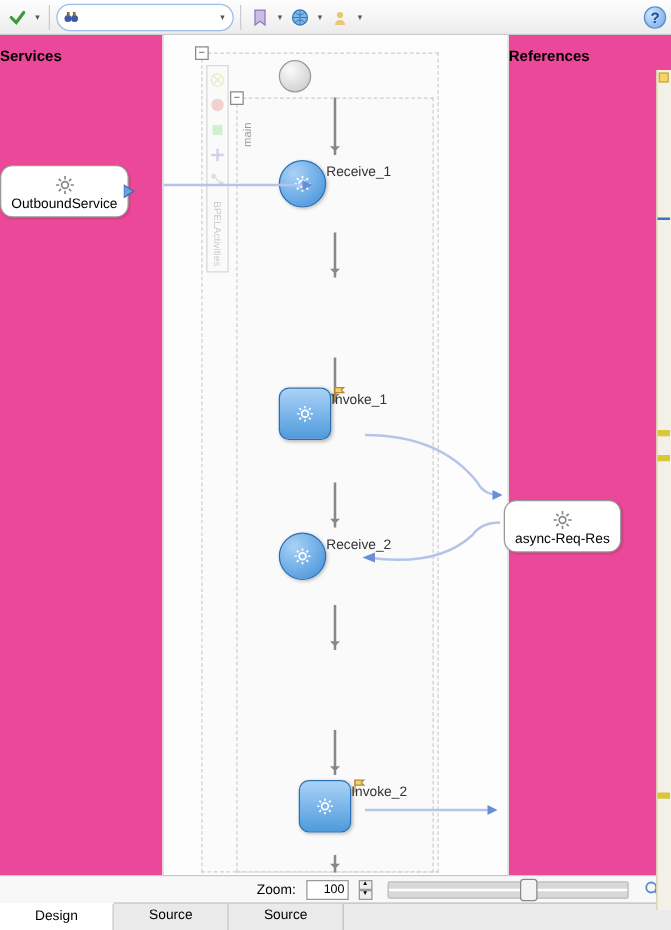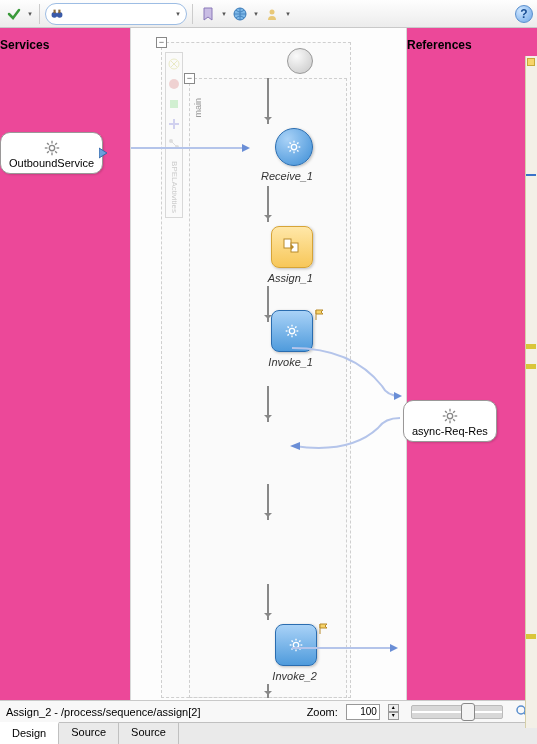--- a/index.html
+++ b/index.html
@@ -102,23 +102,22 @@
   }
   .main-label {
     position:absolute;
     left:62px; top:70px;
     writing-mode:sideways-lr;
     font-size:9px;
     color:#999;
   }
   .node {
     position:absolute;
-    display:flex;flex-direction:column;align-items:flex-end;
+    display:flex;align-items:flex-start;
     width:90px;
-    font-style:italic;
   }
   .node-label { margin-top:4px; font-size:11px; color:#333; }
   .start-circle {
     width:26px;height:26px;border-radius:50%;
     background:radial-gradient(circle at 35% 30%,#fafafa,#c6c6c6);
     border:1px solid #999;
   }
   .circle-activity {
     width:38px;height:38px;border-radius:50%;
     background:radial-gradient(circle at 32% 28%, #a9d2f7, #3d8ed6);
@@ -205,21 +204,21 @@
     width:14px;height:18px;
     background:#f3f3f3;border:1px solid #888;border-radius:3px;
   }
   .tabs {
     height:22px;
     display:flex;
     background:#eaeaea;
     border-top:1px solid #c0c0c0;
   }
   .tab {
-    padding:3px 12px;
+    padding:3px 28px;
     border-right:1px solid #c0c0c0;
     cursor:pointer;
     font-size:11px;
     background:#eaeaea;
   }
   .tab.active { background:#fff; border-top:2px solid #fff; margin-top:-1px; }
   .gear { width:18px;height:18px; }
   .gear-sm { width:14px;height:14px; }
 </style>
 </head>
@@ -341,30 +340,20 @@
               <line x1="13.5" y1="13.5" x2="15" y2="15"></line>
               <line x1="5" y1="15" x2="6.5" y2="13.5"></line>
               <line x1="13.5" y1="6.5" x2="15" y2="5"></line>
             </g>
           </svg>
       </div>
       <div class="node-label">Receive_1</div>
     </div>
     <div class="arrow" style="left:137px;top:158px;height:36px"></div>
 
-    <div class="node" style="left:92px;top:198px">
-      <div class="square-activity assign-act">
-        <svg width="22" height="22" viewBox="0 0 22 22">
-            <rect x="3" y="3" width="7" height="9" fill="#fff" stroke="#b88a2a"></rect>
-            <rect x="10" y="7" width="7" height="9" fill="#fff" stroke="#b88a2a"></rect>
-            <path d="M10 8 L13 11 L10 14" fill="#b88a2a"></path>
-          </svg>
-      </div>
-      <div class="node-label">Assign_1</div>
-    </div>
     <div class="arrow" style="left:137px;top:258px;height:36px"></div>
 
     <div class="node" style="left:92px;top:282px">
       <div class="square-activity invoke-act">
         <svg class="gear" viewBox="0 0 20 20">
             <circle cx="10" cy="10" r="3" fill="none" stroke="#fff" stroke-width="1.5"></circle>
             <g stroke="#fff" stroke-width="1.5">
               <line x1="10" y1="3" x2="10" y2="5"></line>
               <line x1="10" y1="15" x2="10" y2="17"></line>
               <line x1="3" y1="10" x2="5" y2="10"></line>
@@ -377,25 +366,43 @@
           </svg>
         <svg class="flag" viewBox="0 0 12 12">
             <line x1="2" y1="1" x2="2" y2="11" stroke="#b88a2a"></line>
             <path d="M2 1 h7 l-2 2 l2 2 h-7 z" fill="#f7d46a" stroke="#b88a2a"></path>
           </svg>
       </div>
       <div class="node-label">Invoke_1</div>
     </div>
     <div class="arrow" style="left:137px;top:358px;height:36px"></div>
 
+    <div class="node" style="left:92px;top:398px">
+      <div class="circle-activity">
+        <svg class="gear" viewBox="0 0 20 20">
+            <circle cx="10" cy="10" r="3" fill="none" stroke="#fff" stroke-width="1.5"></circle>
+            <g stroke="#fff" stroke-width="1.5">
+              <line x1="10" y1="3" x2="10" y2="5"></line>
+              <line x1="10" y1="15" x2="10" y2="17"></line>
+              <line x1="3" y1="10" x2="5" y2="10"></line>
+              <line x1="15" y1="10" x2="17" y2="10"></line>
+              <line x1="5" y1="5" x2="6.5" y2="6.5"></line>
+              <line x1="13.5" y1="13.5" x2="15" y2="15"></line>
+              <line x1="5" y1="15" x2="6.5" y2="13.5"></line>
+              <line x1="13.5" y1="6.5" x2="15" y2="5"></line>
+            </g>
+          </svg>
+      </div>
+      <div class="node-label">Receive_2</div>
+    </div>
     <div class="arrow" style="left:137px;top:456px;height:36px"></div>
 
     <div class="arrow" style="left:137px;top:556px;height:36px"></div>
 
-    <div class="node" style="left:96px;top:596px">
+    <div class="node" style="left:108px;top:596px">
       <div class="square-activity invoke-act">
         <svg class="gear" viewBox="0 0 20 20">
             <circle cx="10" cy="10" r="3" fill="none" stroke="#fff" stroke-width="1.5"></circle>
             <g stroke="#fff" stroke-width="1.5">
               <line x1="10" y1="3" x2="10" y2="5"></line>
               <line x1="10" y1="15" x2="10" y2="17"></line>
               <line x1="3" y1="10" x2="5" y2="10"></line>
               <line x1="15" y1="10" x2="17" y2="10"></line>
               <line x1="5" y1="5" x2="6.5" y2="6.5"></line>
               <line x1="13.5" y1="13.5" x2="15" y2="15"></line>
@@ -458,21 +465,20 @@
   <div class="right-strip">
     <div style="position:absolute;top:2px;left:1px;width:8px;height:8px;background:#f7d46a;border:1px solid #c8a838"></div>
     <div class="strip-marker" style="top:118px"></div>
     <div class="strip-marker y" style="top:288px"></div>
     <div class="strip-marker y" style="top:308px"></div>
     <div class="strip-marker y" style="top:578px"></div>
   </div>
 </div>
 
 <div class="status">
-  <span style="flex:0 0 auto">Assign_2 - /process/sequence/assign[2]</span>
   <span style="flex:1"></span>
   <span>Zoom:</span>
   <input class="zoom-input" value="100" style="">
   <div class="spinner">
     <div class="spin-btn">▴</div>
     <div class="spin-btn">▾</div>
   </div>
   <div class="zoom-slider">
     <div class="zoom-thumb"></div>
   </div>

